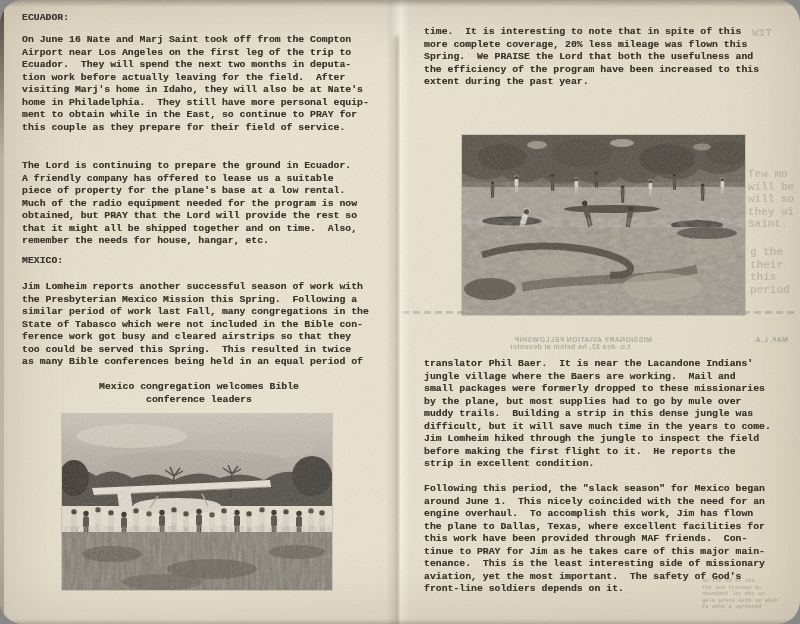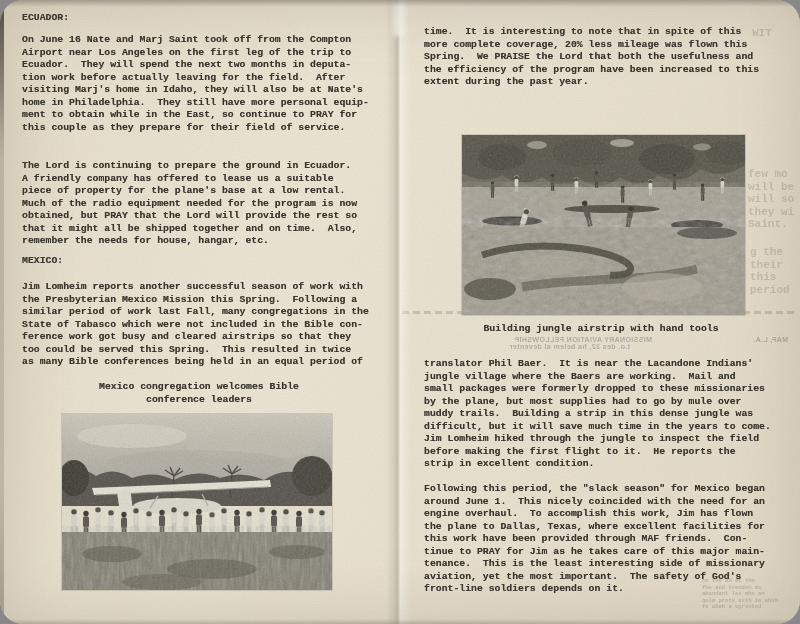--- a/index.html
+++ b/index.html
@@ -175,21 +175,20 @@
       <ellipse cx="100" cy="168" rx="40" ry="8" fill="#6b665b" opacity=".6"></ellipse>
       <rect width="270" height="176" filter="url(#noiseL)" opacity=".22"></rect>
     </svg>
   </div>
 
   <div class="tw" style="left:424px; top:26px;  width:354px;">time.  It is interesting to note that in spite of this
 more complete coverage, 20% less mileage was flown this
 Spring.  We PRAISE the Lord that both the usefulness and
 the efficiency of the program have been increased to this
 extent during the past year.</div>
-  <div class="tw center" style="left:424px; top:323px; width:354px;">Building jungle airstrip with hand tools</div>
   <div class="tw" style="left:424px; top:358px; width:354px;">translator Phil Baer.  It is near the Lacandone Indians'
 jungle village where the Baers are working.  Mail and
 small packages were formerly dropped to these missionaries
 by the plane, but most supplies had to go by mule over
 muddy trails.  Building a strip in this dense jungle was
 difficult, but it will save much time in the years to come.
 Jim Lomheim hiked through the jungle to inspect the field
 before making the first flight to it.  He reports the
 strip in excellent condition.</div>
   <div class="tw" style="left:424px; top:483px; width:354px;">Following this period, the "slack season" for Mexico began

